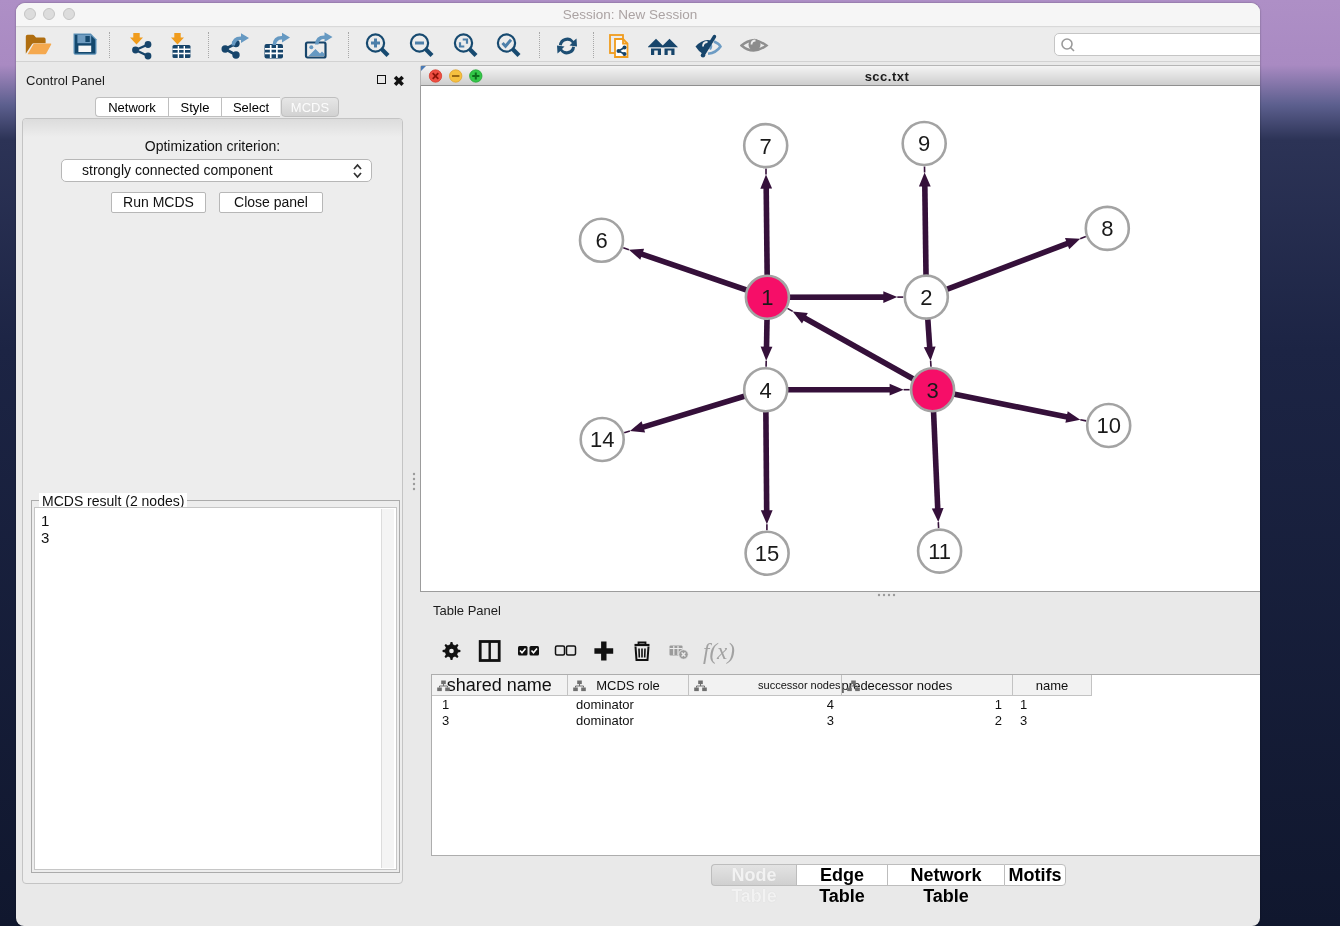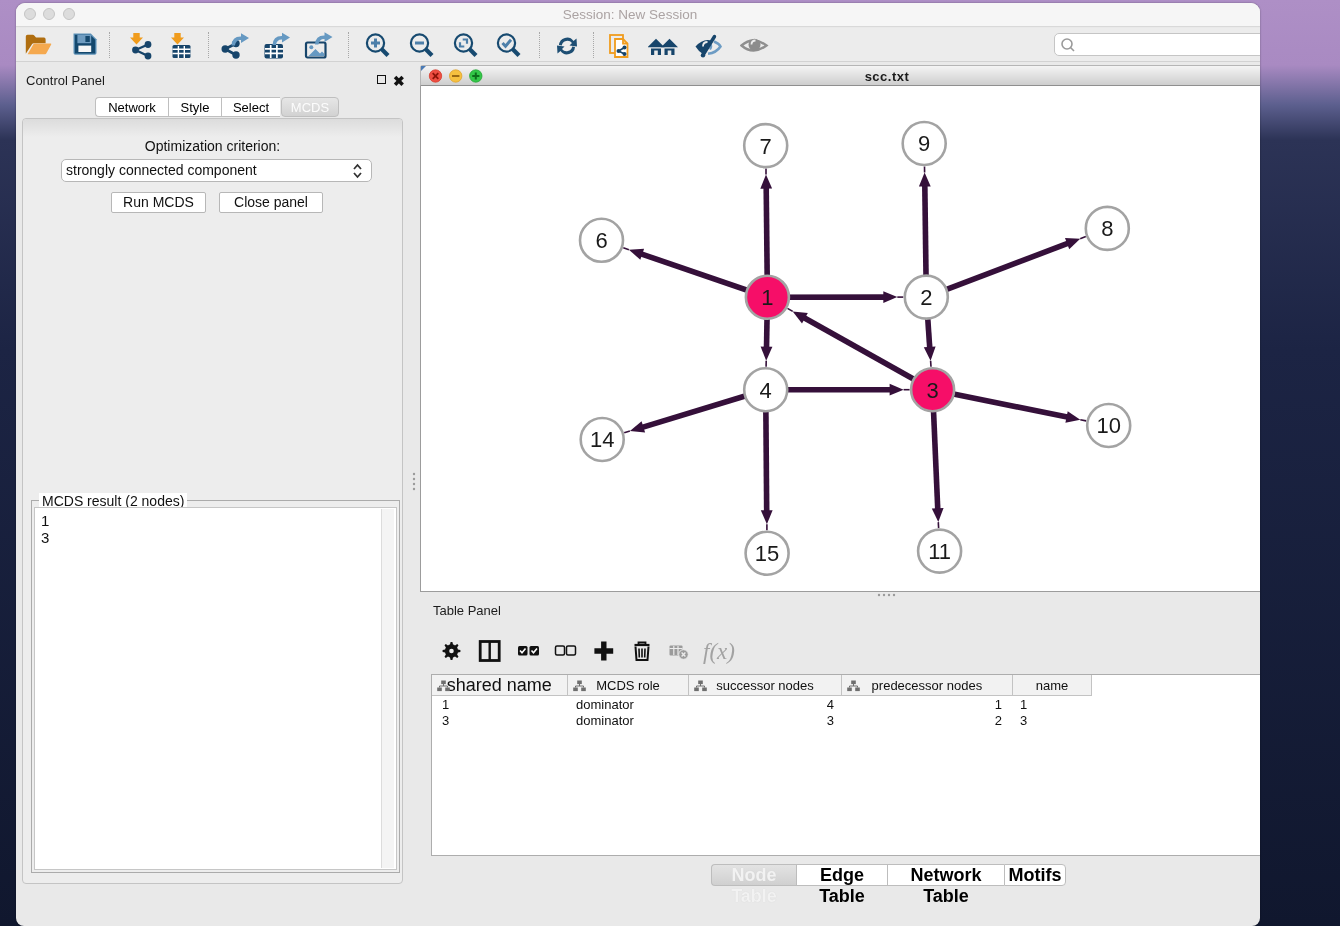--- a/index.html
+++ b/index.html
@@ -26,21 +26,21 @@
 .tabs{position:absolute;top:34px;left:79px;height:20px;display:flex}
 .tab{height:20px;border:1px solid #bfbfbf;border-right:none;background:#fff;color:#000;
  font-size:13px;text-align:center;line-height:19px}
 .tab.first{border-radius:4px 0 0 4px}
 .tab.last{border-right:1px solid #bfbfbf;border-radius:0 4px 4px 0;background:linear-gradient(#e6e6e6,#d2d2d2);color:#fcfcfc}
 .cpcontent{position:absolute;left:6px;top:55px;width:381px;height:766px;background:#ededed;
  border:1px solid #c4c4c4;border-radius:4px}
 .cpshade{position:absolute;left:0;top:0;width:100%;height:18px;background:linear-gradient(#dcdcdc,#ededed);border-radius:4px 4px 0 0}
 .optlabel{position:absolute;top:19px;width:100%;text-align:center;font-size:14px;color:#111}
 .drop{position:absolute;left:38px;top:40px;width:311px;height:23px;background:#fff;border:1px solid #b7b7b7;border-radius:5px;
- font-size:14px;color:#111;line-height:21px;padding-left:4px}
+ font-size:14px;color:#111;line-height:21px;padding-left:20px}
 .btn{position:absolute;height:21px;background:#fff;border:1px solid #b7b7b7;border-radius:2px;
  font-size:14px;color:#111;text-align:center;line-height:19px}
 .fieldset{position:absolute;left:8px;top:381px;width:369px;height:373px;border:1px solid #ababab}
 .legend{position:absolute;left:7px;top:-8px;background:#ffffff;padding:0 3px;font-size:14px;color:#111}
 .resultbox{position:absolute;left:2px;top:6px;width:363px;height:363px;background:#fff;border:1px solid #c6c6c6;
  font-size:15px;color:#111;padding:5px 0 0 6px;line-height:16.5px}
 .rscroll{position:absolute;right:2px;top:1px;width:13px;height:359px;background:#f4f4f4;border-left:1px solid #dcdcdc}
 
 .trow{left:0;width:100%;height:16px;font-size:13px;color:#111}
 .btab{height:22px;border:1px solid #bdbdbd;border-right:none;background:#fff;color:#000;font-size:18px;font-weight:bold;text-align:center;line-height:21px}
@@ -336,27 +336,27 @@
               <rect x="0.2" y="7.5" width="4.6" height="3.6" fill="#6e6e6e"></rect>
               <rect x="8.2" y="7.5" width="4.6" height="3.6" fill="#6e6e6e"></rect>
               <path d="M6.5 4 L6.5 6 M2.5 7.5 L2.5 6 L10.5 6 L10.5 7.5" fill="none" stroke="#6e6e6e" stroke-width="1"></path>
             </svg>shared name</div>
 <div style="position:absolute;left:135.6px;top:0;width:121.8px;height:21px;border-right:1px solid #c3c3c3;font-size:13px;color:#111;text-align:center;line-height:21px"><svg width="13" height="12" viewBox="0 0 13 12" style="position:absolute;left:5px;top:5px">
               <rect x="4.2" y="0.5" width="4.6" height="3.6" fill="#6e6e6e"></rect>
               <rect x="0.2" y="7.5" width="4.6" height="3.6" fill="#6e6e6e"></rect>
               <rect x="8.2" y="7.5" width="4.6" height="3.6" fill="#6e6e6e"></rect>
               <path d="M6.5 4 L6.5 6 M2.5 7.5 L2.5 6 L10.5 6 L10.5 7.5" fill="none" stroke="#6e6e6e" stroke-width="1"></path>
             </svg>MCDS role</div>
-<div style="position:absolute;left:257.4px;top:0;width:152.2px;height:21px;border-right:1px solid #c3c3c3;font-size:13px;color:#111;text-align:center;line-height:21px"><svg width="13" height="12" viewBox="0 0 13 12" style="position:absolute;left:5px;top:5px">
+<div style="position:absolute;left:257.4px;top:0;width:152.2px;height:21px;border-right:1px solid #c3c3c3;font-size:11px;color:#111;text-align:right;line-height:21px"><svg width="13" height="12" viewBox="0 0 13 12" style="position:absolute;left:5px;top:5px">
               <rect x="4.2" y="0.5" width="4.6" height="3.6" fill="#6e6e6e"></rect>
               <rect x="0.2" y="7.5" width="4.6" height="3.6" fill="#6e6e6e"></rect>
               <rect x="8.2" y="7.5" width="4.6" height="3.6" fill="#6e6e6e"></rect>
               <path d="M6.5 4 L6.5 6 M2.5 7.5 L2.5 6 L10.5 6 L10.5 7.5" fill="none" stroke="#6e6e6e" stroke-width="1"></path>
             </svg>successor nodes</div>
-<div style="position:absolute;left:409.6px;top:0;width:171.6px;height:21px;border-right:1px solid #c3c3c3;font-size:13px;color:#111;text-align:center;line-height:21px"><svg width="13" height="12" viewBox="0 0 13 12" style="position:absolute;left:5px;top:5px">
+<div style="position:absolute;left:409.6px;top:0;width:171.6px;height:21px;border-right:1px solid #c3c3c3;font-size:13px;color:#111;text-align:left;line-height:21px"><svg width="13" height="12" viewBox="0 0 13 12" style="position:absolute;left:5px;top:5px">
               <rect x="4.2" y="0.5" width="4.6" height="3.6" fill="#6e6e6e"></rect>
               <rect x="0.2" y="7.5" width="4.6" height="3.6" fill="#6e6e6e"></rect>
               <rect x="8.2" y="7.5" width="4.6" height="3.6" fill="#6e6e6e"></rect>
               <path d="M6.5 4 L6.5 6 M2.5 7.5 L2.5 6 L10.5 6 L10.5 7.5" fill="none" stroke="#6e6e6e" stroke-width="1"></path>
             </svg>predecessor nodes</div>
 <div style="position:absolute;left:581.2px;top:0;width:78.6px;height:21px;border-right:1px solid #c3c3c3;font-size:13px;color:#111;text-align:center;line-height:21px">name</div>
 
    </div>
    <div class="abs trow" style="top:22px">
      <span style="position:absolute;left:10px">1</span>

